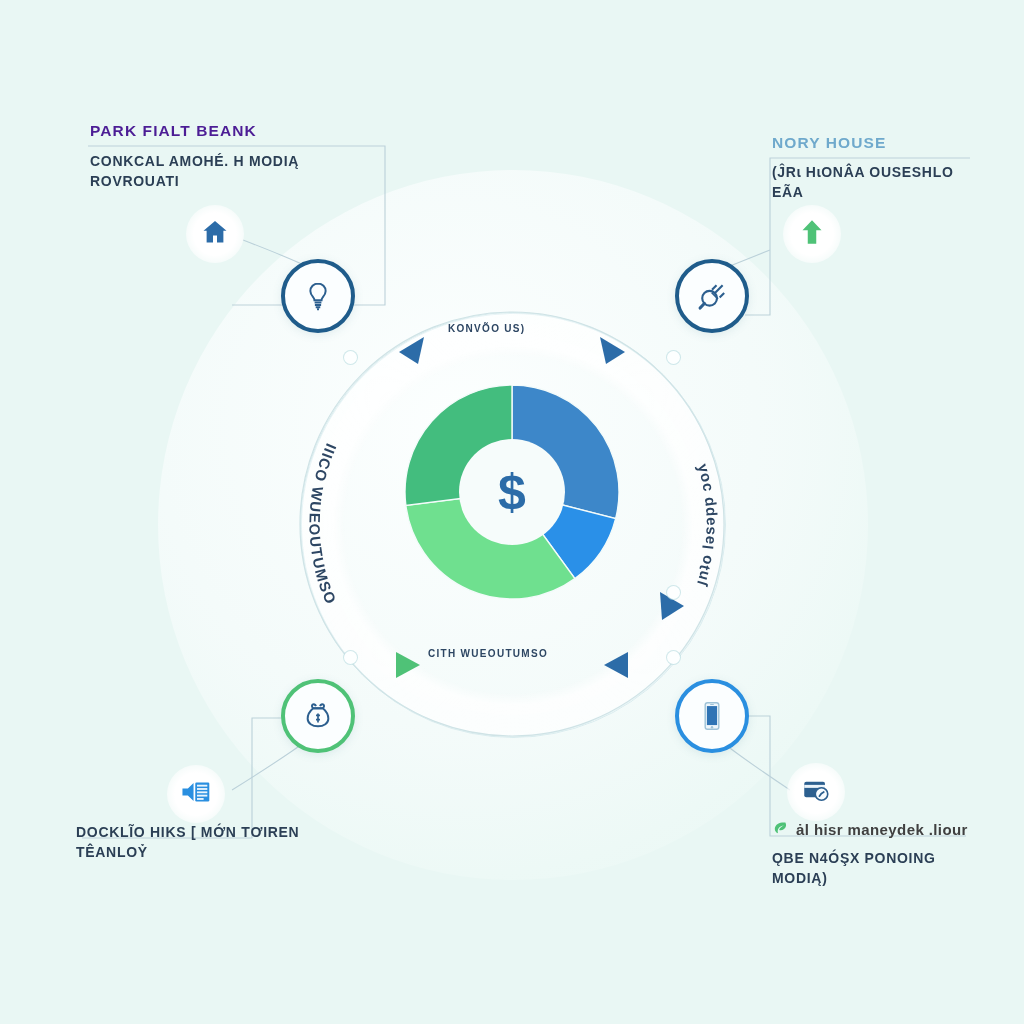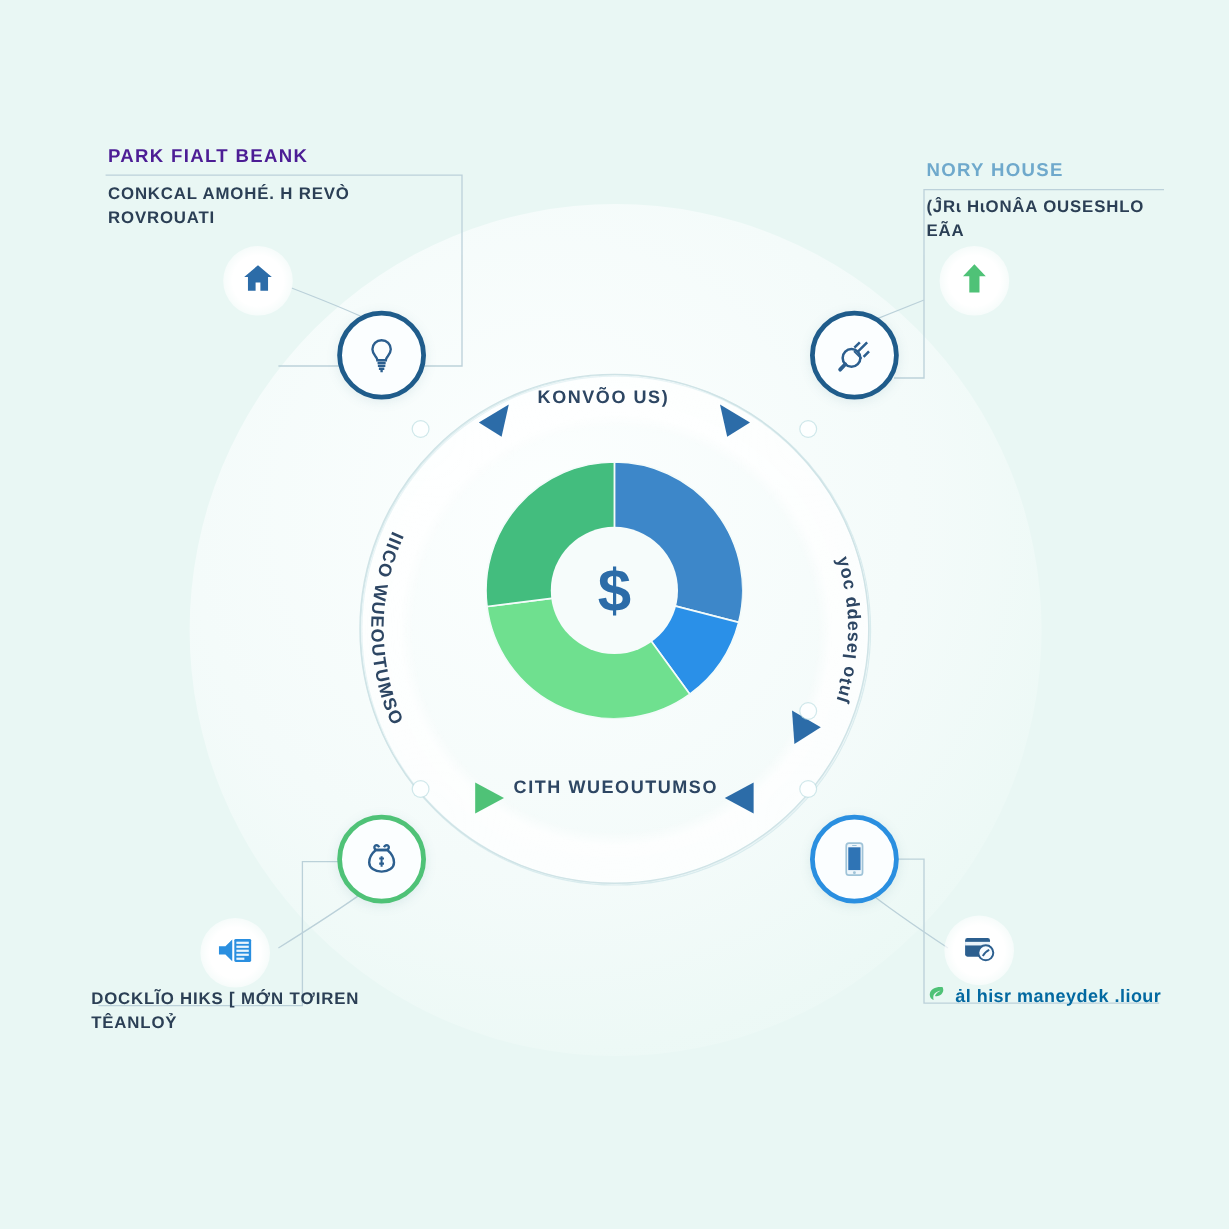--- a/index.html
+++ b/index.html
@@ -53,38 +53,38 @@
   .c-bl{left:167px;top:765px;}
   .c-br{left:787px;top:763px;}
 
   
   .callout{position:absolute;}
   .co-title{
     font-size:15.5px;letter-spacing:1.1px;font-weight:700;
     color:#4c1d95;white-space:nowrap;
   }
   .co-title.blue{color:#6fa9cc;}
-  .co-title.green{color:#0369a1;font-weight:700;letter-spacing:.4px;font-size:15px;}
+  .co-title.green{color:#404040;font-weight:700;letter-spacing:.4px;font-size:15px;}
   .co-sub{
     font-size:14px;line-height:1.45;letter-spacing:.7px;font-weight:700;
     color:#2b3f55;max-width:230px;
   }
   .co-tl{left:90px;top:122px;text-align:left;}
   .co-tl .co-sub{margin-top:11px;}
   .co-tr{left:772px;top:134px;text-align:left;}
   .co-tr .co-sub{margin-top:10px;max-width:215px;}
   .co-bl{left:76px;top:822px;text-align:left;}
   .co-bl .co-sub{margin-top:0;max-width:250px;}
   .co-br{left:772px;top:820px;text-align:left;}
   .co-br .co-sub{margin-top:9px;max-width:215px;}
   .co-br .co-title{display:flex;align-items:center;gap:8px;}
 
   
   .ring-label{
-    position:absolute;font-size:15px;font-weight:700;letter-spacing:1.3px;
+    position:absolute;font-size:10px;font-weight:700;letter-spacing:1.3px;
     color:#2d4663;white-space:nowrap;
   }
   .rl-top{left:448px;top:323px;}
   .rl-bottom{left:428px;top:648px;}
   .curved-text{position:absolute;left:0;top:0;}
   .curved-text text{
     font-family:"Liberation Sans", sans-serif;
     font-size:15px;font-weight:700;letter-spacing:1.1px;fill:#2d4663;
   }
 
@@ -264,36 +264,37 @@
         <rect x="2.6" y="5.4" width="16.6" height="12.4" rx="1.6" fill="#2c5f8f"></rect>
         <rect x="2.6" y="7.9" width="16.6" height="2.4" fill="#eaf3fa"></rect>
         <circle cx="16.4" cy="15.2" r="5" fill="#f6fbff" stroke="#2c5f8f" stroke-width="1.3"></circle>
         <path d="M14.4 17.4c1.4-2.4 2.6-3.4 4.3-4.1" stroke="#2c5f8f" stroke-width="1.3" fill="none"></path>
       </svg>
     </span>
   </div>
 
   <div class="callout co-tl">
     <div class="co-title">PARK FIALT BEANK</div>
-    <div class="co-sub">CONKCAL AMOHÉ. H REVÒ ROVROUATI</div>
+    <div class="co-sub">CONKCAL AMOHÉ. H MODIĄ ROVROUATI</div>
   </div>
 
   <div class="callout co-tr">
     <div class="co-title blue">NORY HOUSE</div>
     <div class="co-sub">(ĴRɩ HɩONÂA OUSESHLO EÃA</div>
   </div>
 
   <div class="callout co-bl">
     <div class="co-sub">DOCKLĨO HIKS [ MỚN TƠIREN TÊANLOỶ</div>
   </div>
 
   <div class="callout co-br">
     <div class="co-title green">
       <span>
         <svg width="16" height="16" viewBox="0 0 16 16" fill="#4fc277">
           <path d="M13.4 2.6C8.6 2 3.2 3.8 2.8 8.6c-.2 2.4 1.3 4.3 3.3 4.7 0 0-1.1-2.9.6-5.1 1.8-2.3 5-2.6 5-2.6-1.9.9-3.7 2.2-4.6 4.3 2.9.9 6.2-.8 6.9-4 .3-1.2-.3-2.5-.6-3.3z"></path>
         </svg>
       </span>
       <span>ȧl hisr maneydek .liour</span>
     </div>
+    <div class="co-sub">ǪBE N4ÓŞX PONOING MODIĄ)</div>
   </div>
 
 </div>
 
 </body></html>

